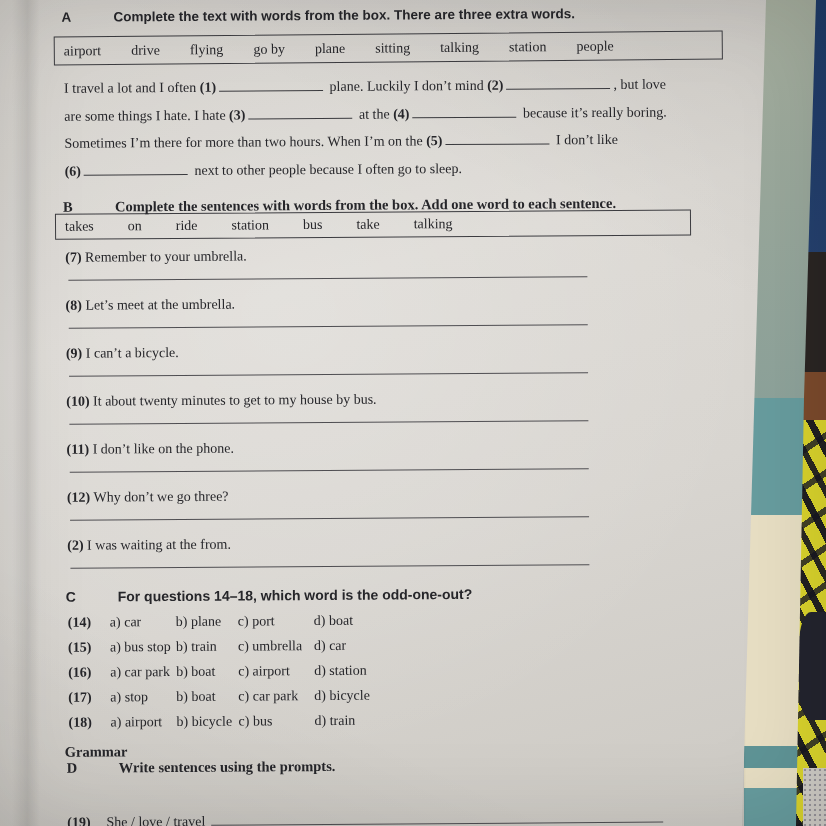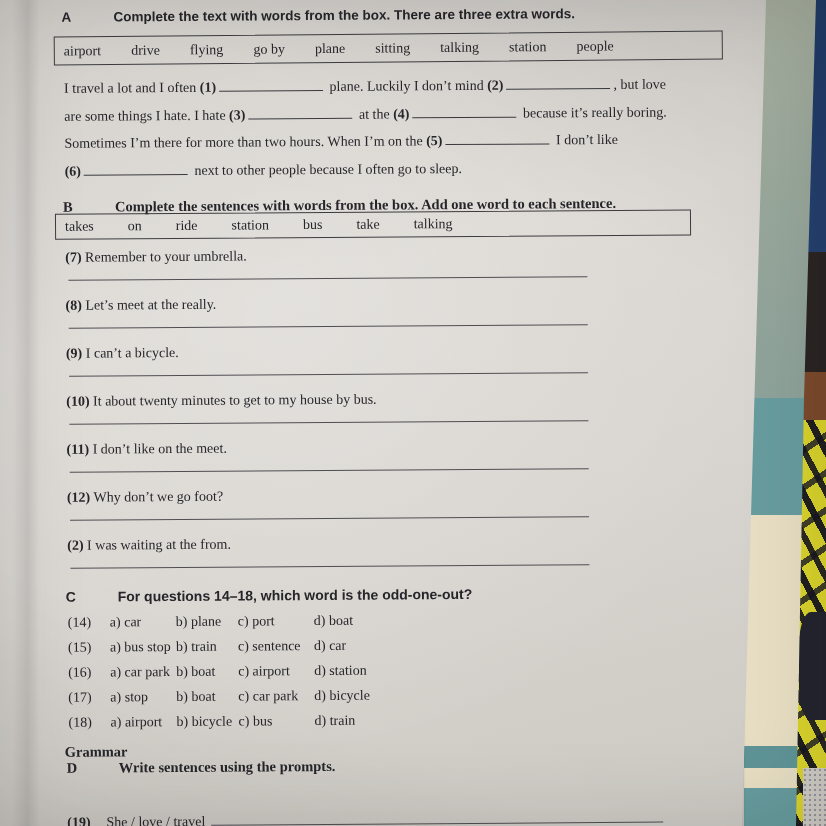--- a/index.html
+++ b/index.html
@@ -56,21 +56,21 @@
   .para-line{height:27.5px;line-height:27.5px;white-space:nowrap;}
   .pnum{font-weight:bold;}
   .blank{display:inline-block;width:104px;height:13px;border-bottom:1.4px solid #3a3a3e;margin:0 3px;vertical-align:baseline;}
   .b-sentence{margin-top:13px;font-size:14px;padding-left:10px;line-height:19px;}
   .b-sentence:first-child{margin-top:8px;}
   .b-num{font-weight:bold;}
   .answer-line{margin-top:13px;margin-left:13px;width:519px;border-top:1.6px solid #4f4e52;height:2px;}
   .head-c{margin-top:16px;font-size:14px;}
   .c-rows{margin-top:3px;}
   .c-row{display:grid;grid-template-columns:40px 64px 60px 74px auto;padding-left:10px;font-size:14px;line-height:19px;margin-top:6px;white-space:nowrap;column-gap:2px;}
-  .c-row .c-num{font-weight:normal;}
+  .c-row .c-num{font-weight:bold;}
   .grammar-title{margin-top:12px;padding-left:6px;font-weight:bold;font-size:14.5px;line-height:16px;}
   .head-d{margin-top:0;line-height:17px;}
   .g-item{display:flex;align-items:baseline;margin-top:4px;padding-left:8px;font-size:14px;line-height:19px;}
   .g-item .g-num{font-weight:bold;margin-right:16px;flex:none;}
   .g-item .g-prompt{flex:none;margin-right:6px;margin-top:32px;}
   .g-line{flex:1;margin-right:58px;border-bottom:1.6px solid #4f4e52;height:14px;}
   .partial-line{margin-top:0;padding-left:112px;font-size:14px;line-height:18px;color:#3a3a3e;filter:blur(.4px);}
 </style>
 </head>
 <body>
@@ -113,29 +113,29 @@
         <span class="box-word">on</span>
         <span class="box-word">ride</span>
         <span class="box-word">station</span>
         <span class="box-word">bus</span>
         <span class="box-word">take</span>
         <span class="box-word">talking</span>
       </div>
     <div id="itemsB">
         <div class="b-sentence"><span class="b-num">(7)</span> <span>Remember to your umbrella.</span></div>
         <div class="answer-line"></div>
-        <div class="b-sentence"><span class="b-num">(8)</span> <span>Let’s meet at the really.</span></div>
+        <div class="b-sentence"><span class="b-num">(8)</span> <span>Let’s meet at the umbrella.</span></div>
         <div class="answer-line"></div>
         <div class="b-sentence"><span class="b-num">(9)</span> <span>I can’t a bicycle.</span></div>
         <div class="answer-line"></div>
         <div class="b-sentence"><span class="b-num">(10)</span> <span>It about twenty minutes to get to my house by bus.</span></div>
         <div class="answer-line"></div>
-        <div class="b-sentence"><span class="b-num">(11)</span> <span>I don’t like on the meet.</span></div>
-        <div class="answer-line"></div>
-        <div class="b-sentence"><span class="b-num">(12)</span> <span>Why don’t we go foot?</span></div>
+        <div class="b-sentence"><span class="b-num">(11)</span> <span>I don’t like on the phone.</span></div>
+        <div class="answer-line"></div>
+        <div class="b-sentence"><span class="b-num">(12)</span> <span>Why don’t we go three?</span></div>
         <div class="answer-line"></div>
         <div class="b-sentence"><span class="b-num">(2)</span> <span>I was waiting at the from.</span></div>
         <div class="answer-line"></div>
       </div>
 
     <div class="sec-head sans head-c">
       <span class="sec-label">C</span>
       <span class="sec-instr">For questions 14–18, which word is the odd-one-out?</span>
     </div>
     <div class="c-rows" id="questionsC">
@@ -143,21 +143,21 @@
           <span class="c-num">(14)</span>
           <span class="c-opt">a) car</span>
           <span class="c-opt">b) plane</span>
           <span class="c-opt">c) port</span>
           <span class="c-opt">d) boat</span>
         </div>
         <div class="c-row">
           <span class="c-num">(15)</span>
           <span class="c-opt">a) bus stop</span>
           <span class="c-opt">b) train</span>
-          <span class="c-opt">c) sentence</span>
+          <span class="c-opt">c) umbrella</span>
           <span class="c-opt">d) car</span>
         </div>
         <div class="c-row">
           <span class="c-num">(16)</span>
           <span class="c-opt">a) car park</span>
           <span class="c-opt">b) boat</span>
           <span class="c-opt">c) airport</span>
           <span class="c-opt">d) station</span>
         </div>
         <div class="c-row">

